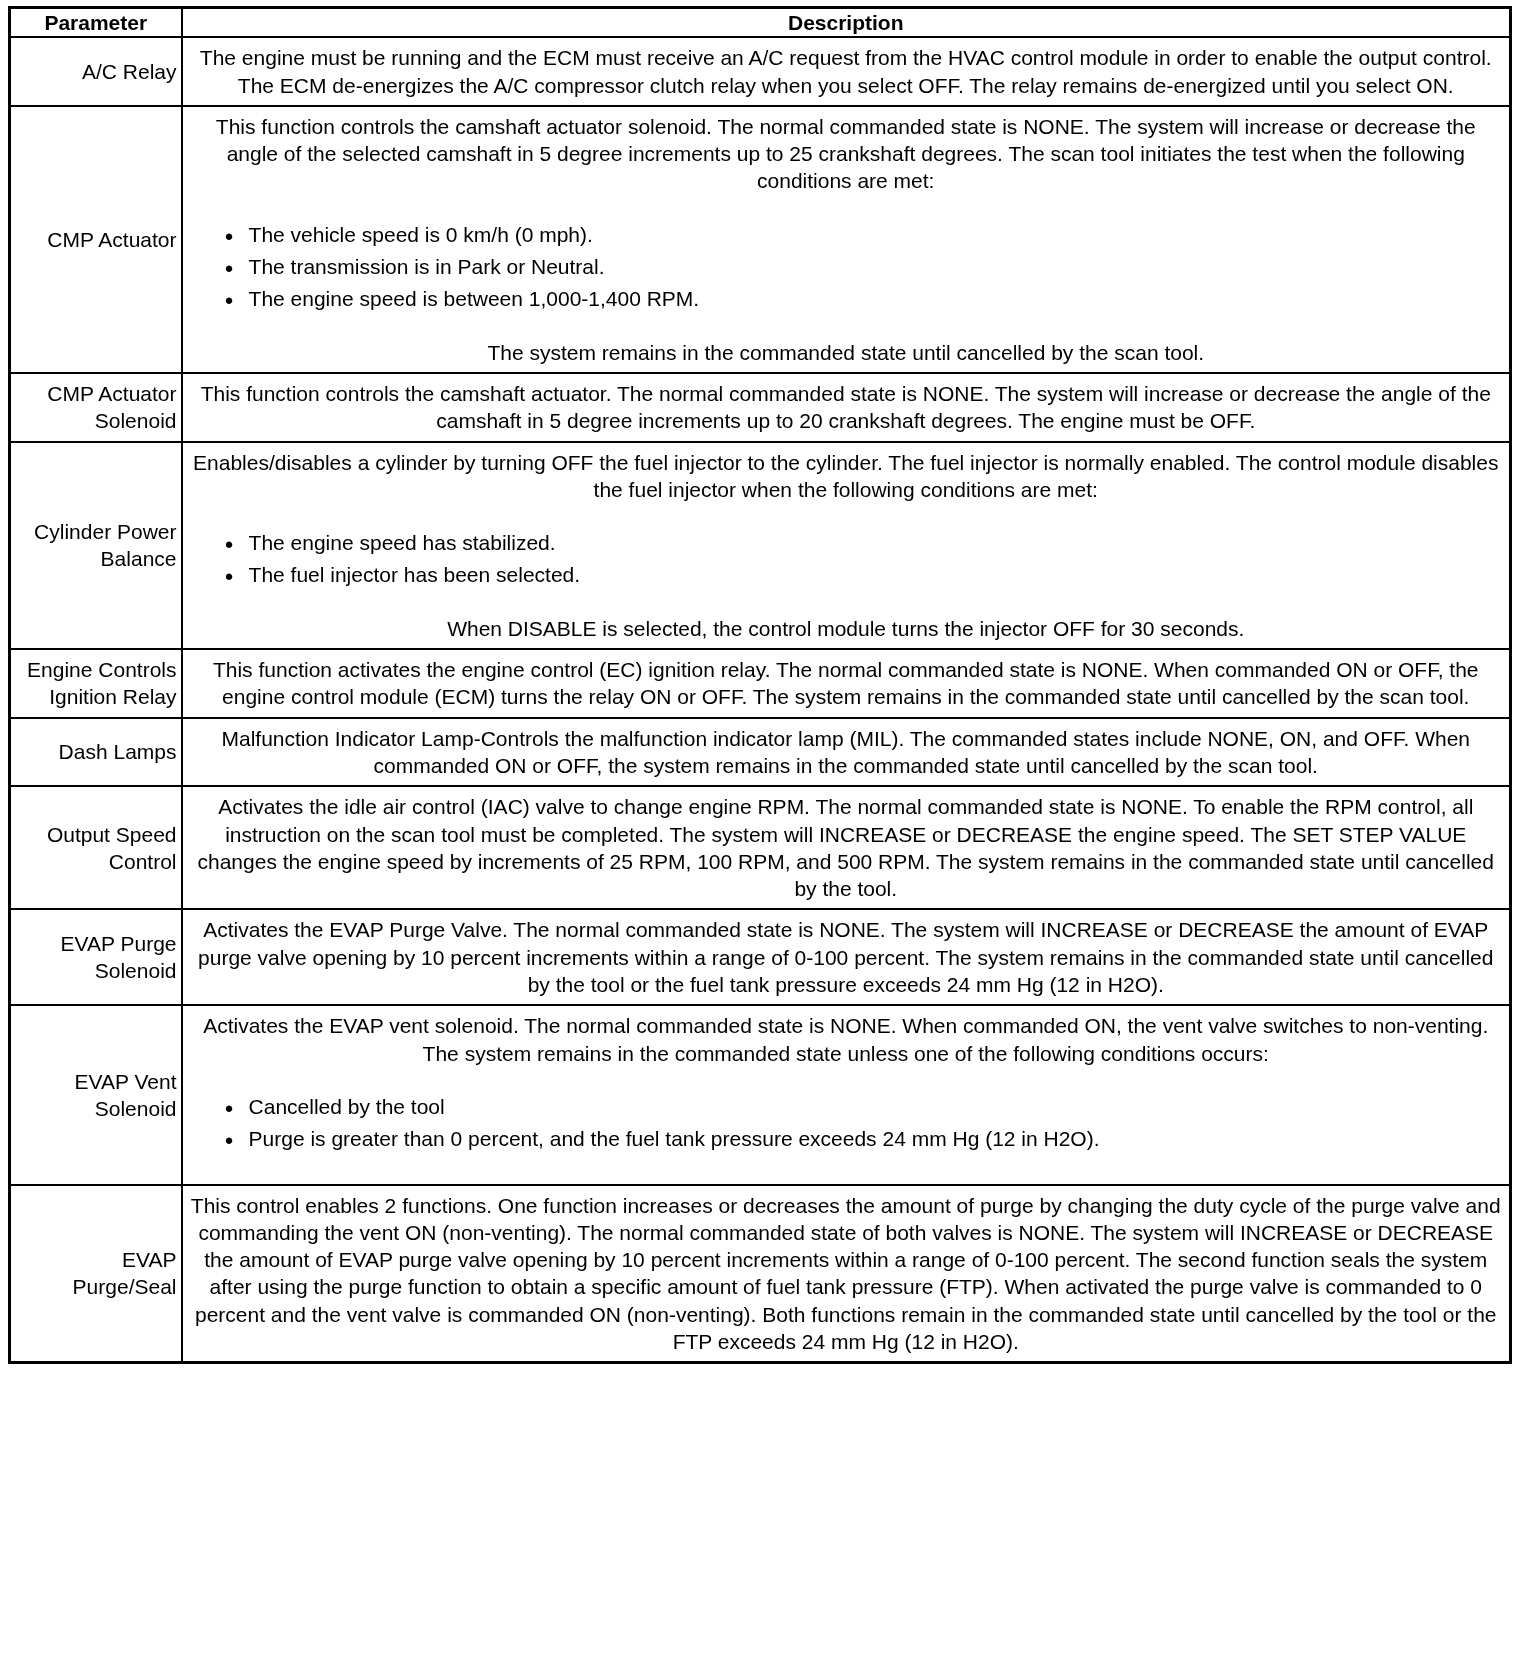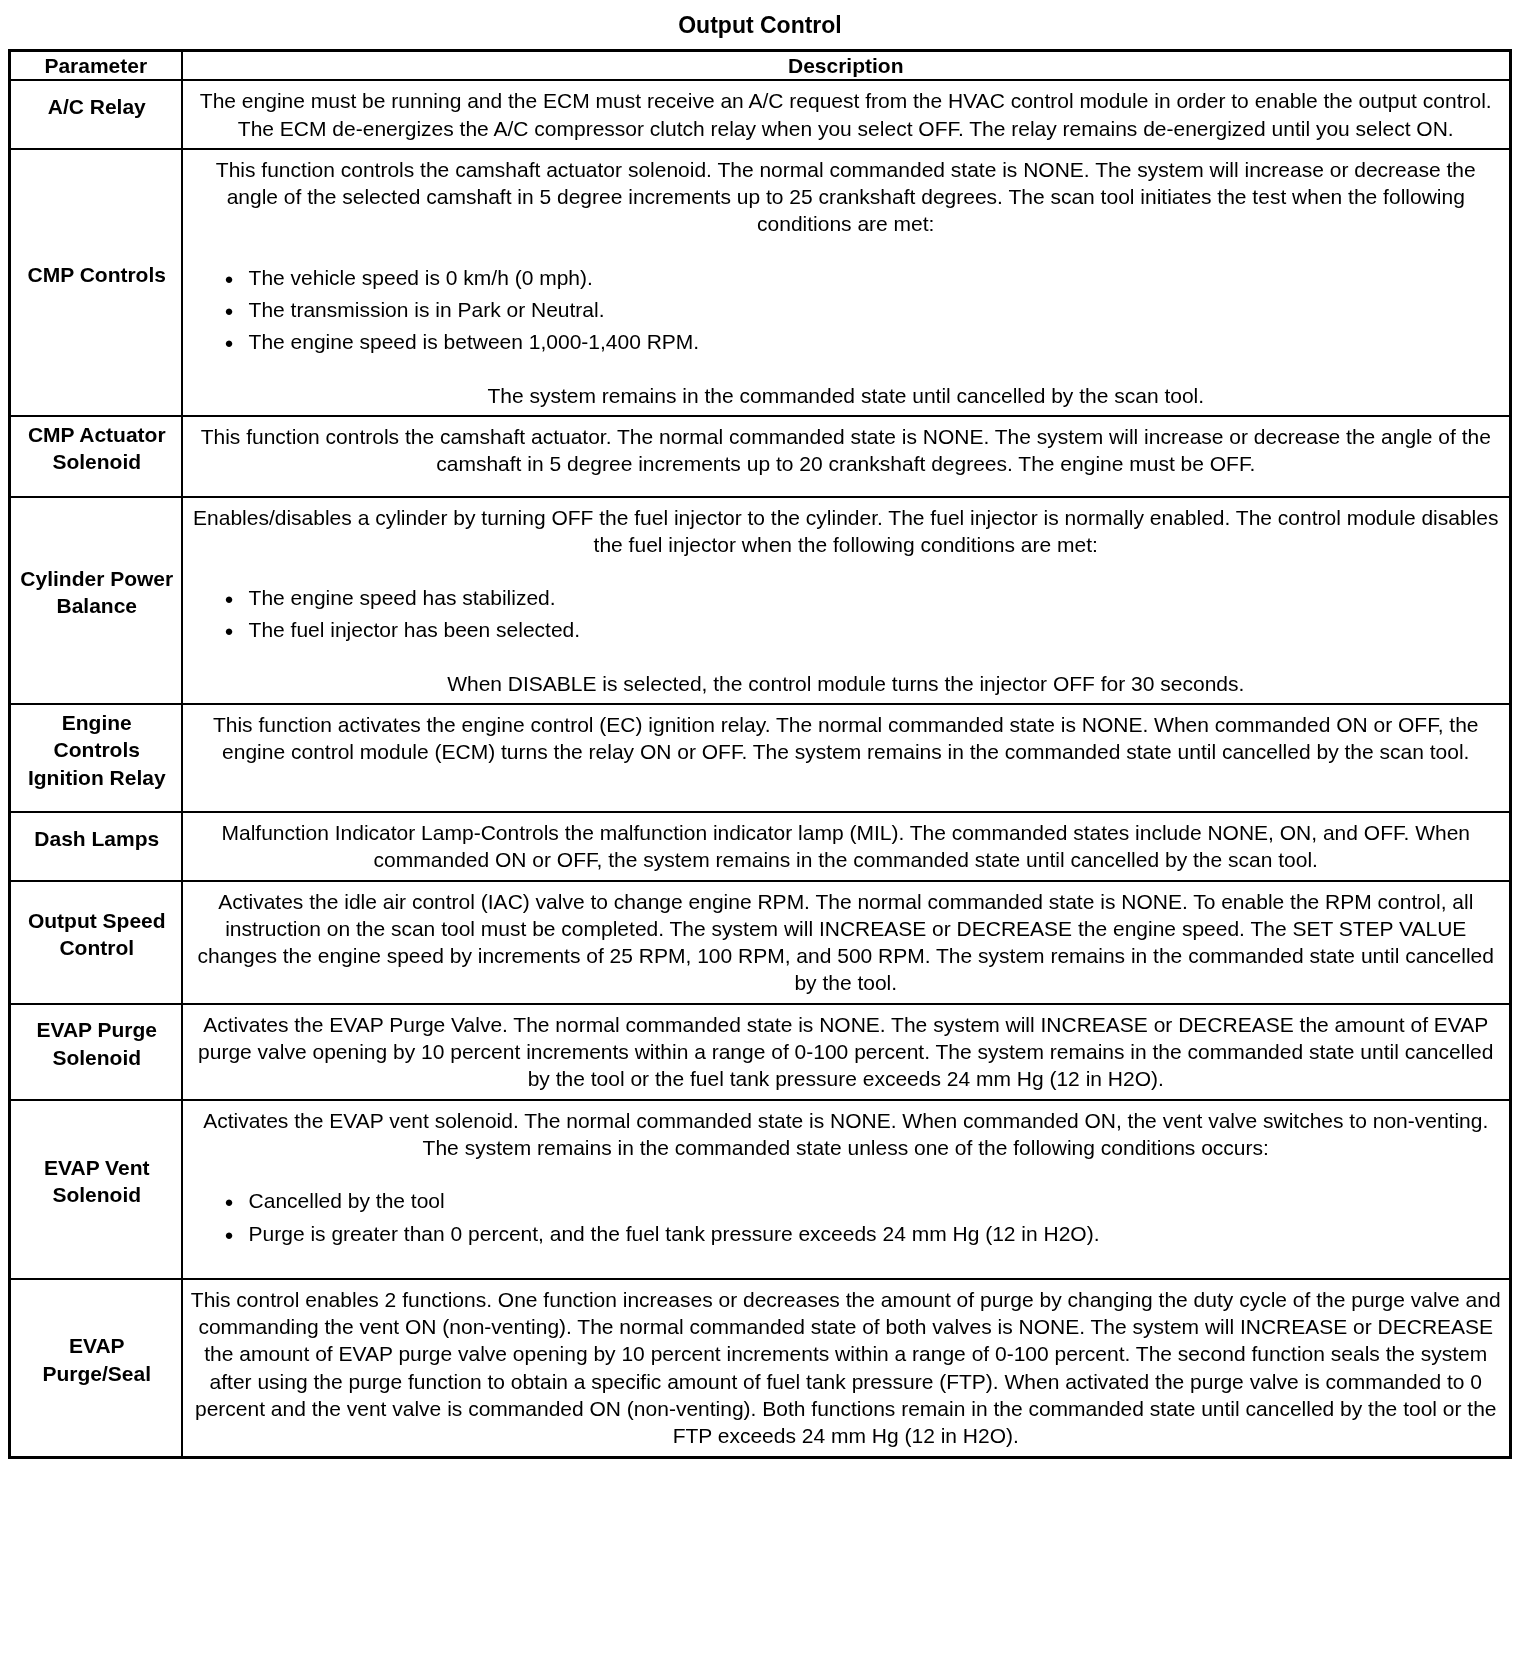--- a/index.html
+++ b/index.html
@@ -36,24 +36,23 @@
     line-height: 1.3;
     box-sizing: border-box;
   }
   th {
     font-weight: bold;
     text-align: center;
     padding: 0 4px;
   }
   td.param {
     vertical-align: middle;
-    text-align: center;
-    padding: 4px 4px 20px 6px;
+    text-align: right;
+    padding: 4px 4px 4px 6px;
     word-wrap: break-word;
-    font-weight: bold;
   }
   td.desc {
     vertical-align: top;
     padding: 5px 8px 5px 8px;
     text-align: center;
   }
   td.desc p {
     margin: 1px 0;
   }
   ul.bullets {
@@ -71,42 +70,41 @@
     font-size: 15px;
     flex: 0 0 auto;
     position: relative;
     top: -1px;
   }
 </style>
 </head>
 <body>
 
 <div class="page">
-  <div class="doc-title">Output Control</div>
 
   <table class="output-control">
     <colgroup>
       <col class="c-param">
       <col class="c-desc">
     </colgroup>
     <thead>
       <tr>
         <th>Parameter</th>
         <th>Description</th>
       </tr>
     </thead>
     <tbody>
         <tr>
           <td class="param">A/C Relay</td>
           <td class="desc">
             <p>The engine must be running and the ECM must receive an A/C request from the HVAC control module in order to enable the output control. The ECM de-energizes the A/C compressor clutch relay when you select OFF. The relay remains de-energized until you select ON.</p>
           </td>
         </tr>
         <tr>
-          <td class="param">CMP Controls</td>
+          <td class="param">CMP Actuator</td>
           <td class="desc">
             <p>This function controls the camshaft actuator solenoid. The normal commanded state is NONE. The system will increase or decrease the angle of the selected camshaft in 5 degree increments up to 25 crankshaft degrees. The scan tool initiates the test when the following conditions are met:</p>
             <ul class="bullets">
               <li>
                 <span class="dot">●</span>
                 <span class="bullet-text">The vehicle speed is 0 km/h (0 mph).</span>
               </li>
               <li>
                 <span class="dot">●</span>
                 <span class="bullet-text">The transmission is in Park or Neutral.</span>

